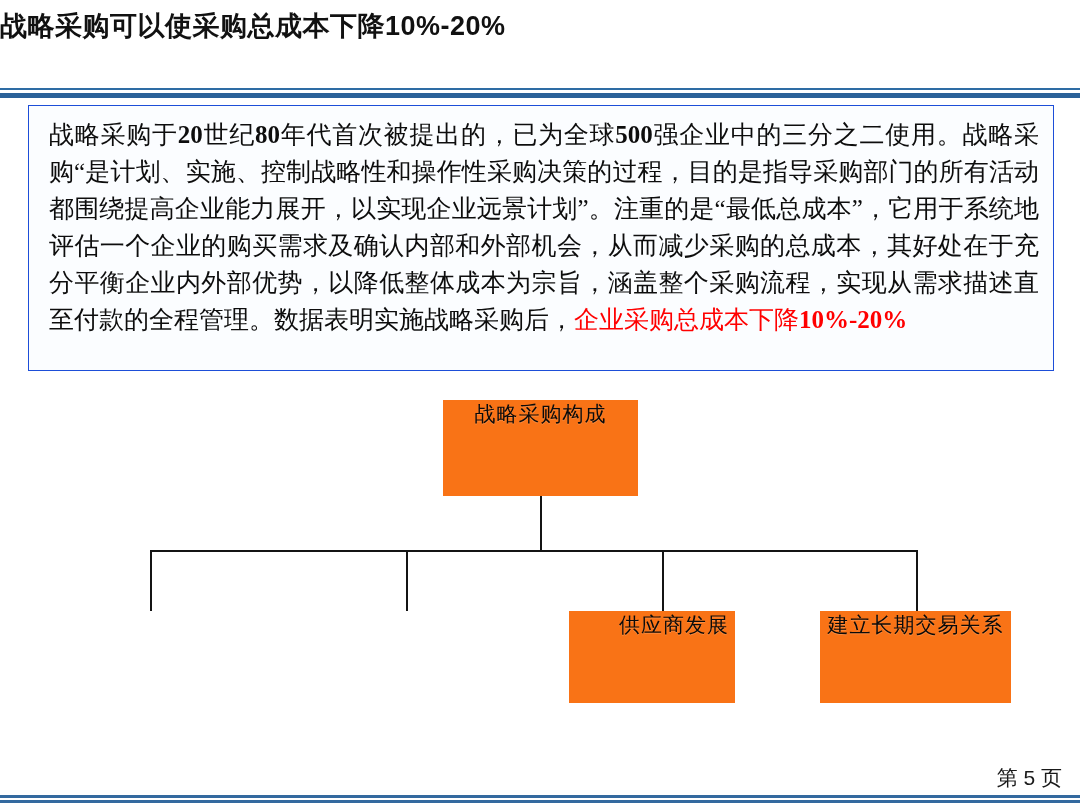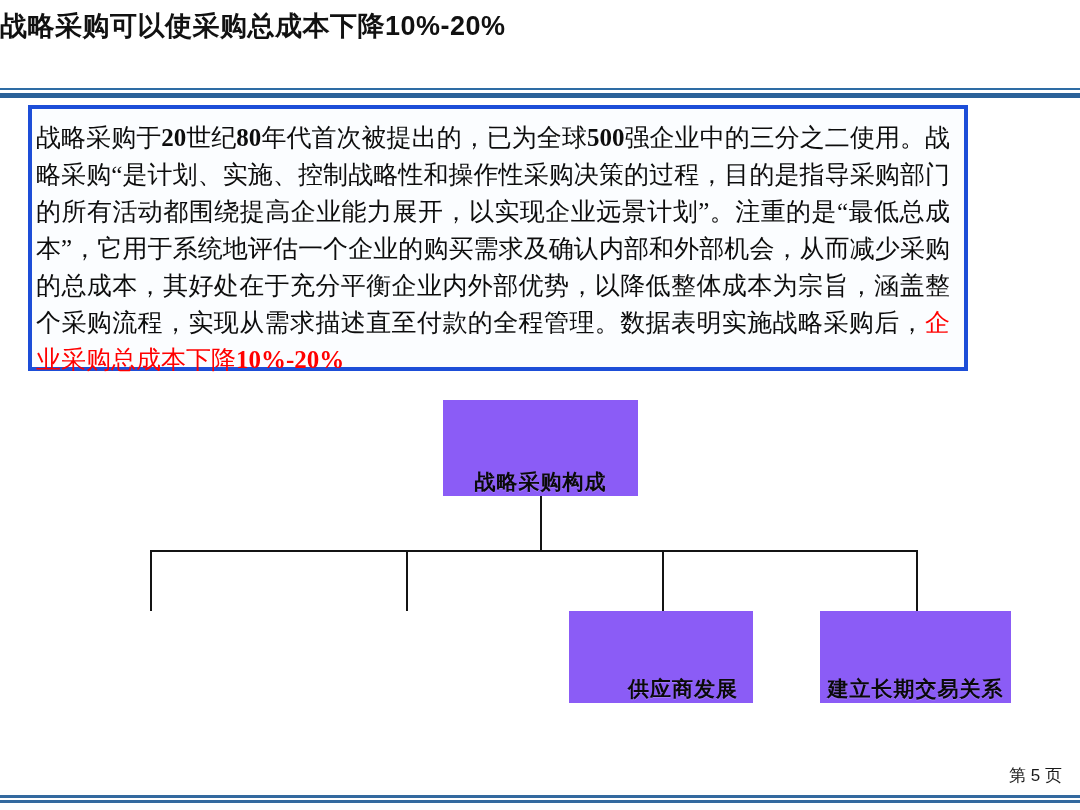--- a/index.html
+++ b/index.html
@@ -61,26 +61,26 @@
     width: 1080px;
     height: 5px;
     background: #2b6299;
   }
 
   
   .text-panel {
     position: absolute;
     left: 28px;
     top: 105px;
-    width: 940px;
+    width: 1026px;
     height: 266px;
     background: #fbfdff;
-    border: 4px solid #1d4ed8;
+    border: 1px solid #1d4ed8;
     box-sizing: border-box;
-    padding: 10px 14px 0 4px;
+    padding: 10px 14px 0 20px;
   }
   .body-paragraph {
     font-family: "Liberation Serif", "DejaVu Serif", serif;
     font-size: 25px;
     line-height: 37px;
     color: #0d0d0d;
     text-align: justify;
     text-justify: inter-ideograph;
     letter-spacing: 0px;
     margin: 0;
@@ -99,45 +99,45 @@
   
   .org-chart {
     position: absolute;
     left: 0;
     top: 380px;
     width: 1080px;
     height: 340px;
   }
   .node {
     position: absolute;
-    background: #8b5cf6;
+    background: #f97316;
     color: #0a0a0a;
     display: flex;
-    align-items: flex-end;
+    align-items: flex-start;
     justify-content: center;
     font-family: "Liberation Serif", "DejaVu Serif", serif;
     font-size: 21px;
-    font-weight: bold;
+    font-weight: normal;
     letter-spacing: 1px;
     box-sizing: border-box;
     text-shadow: 0 1px 0 rgba(255,255,255,0.18);
   }
   .node-root {
     left: 443px;
     top: 20px;
     width: 195px;
     height: 96px;
   }
   .node-child {
     top: 231px;
     height: 92px;
   }
   .child-1 { left: 57px;  width: 188px; }
   .child-2 { left: 313px; width: 190px; }
-  .child-3 { left: 569px; width: 184px; padding-left: 44px; }
+  .child-3 { left: 569px; width: 166px; padding-left: 44px; }
   .child-4 { left: 820px; width: 191px; }
 
   
   .conn {
     position: absolute;
     background: #141414;
   }
   .conn-stem {
     left: 540px;
     top: 116px;
@@ -166,21 +166,21 @@
     left: 0;
     bottom: 0;
     width: 1080px;
     height: 48px;
   }
   .page-number {
     position: absolute;
     right: 18px;
     top: 2px;
     font-family: "Liberation Sans", "DejaVu Sans", sans-serif;
-    font-size: 17px;
+    font-size: 21px;
     color: #1a1a1a;
     white-space: nowrap;
   }
   .footer-rules {
     position: absolute;
     left: 0;
     bottom: 6px;
     width: 1080px;
     height: 9px;
   }

